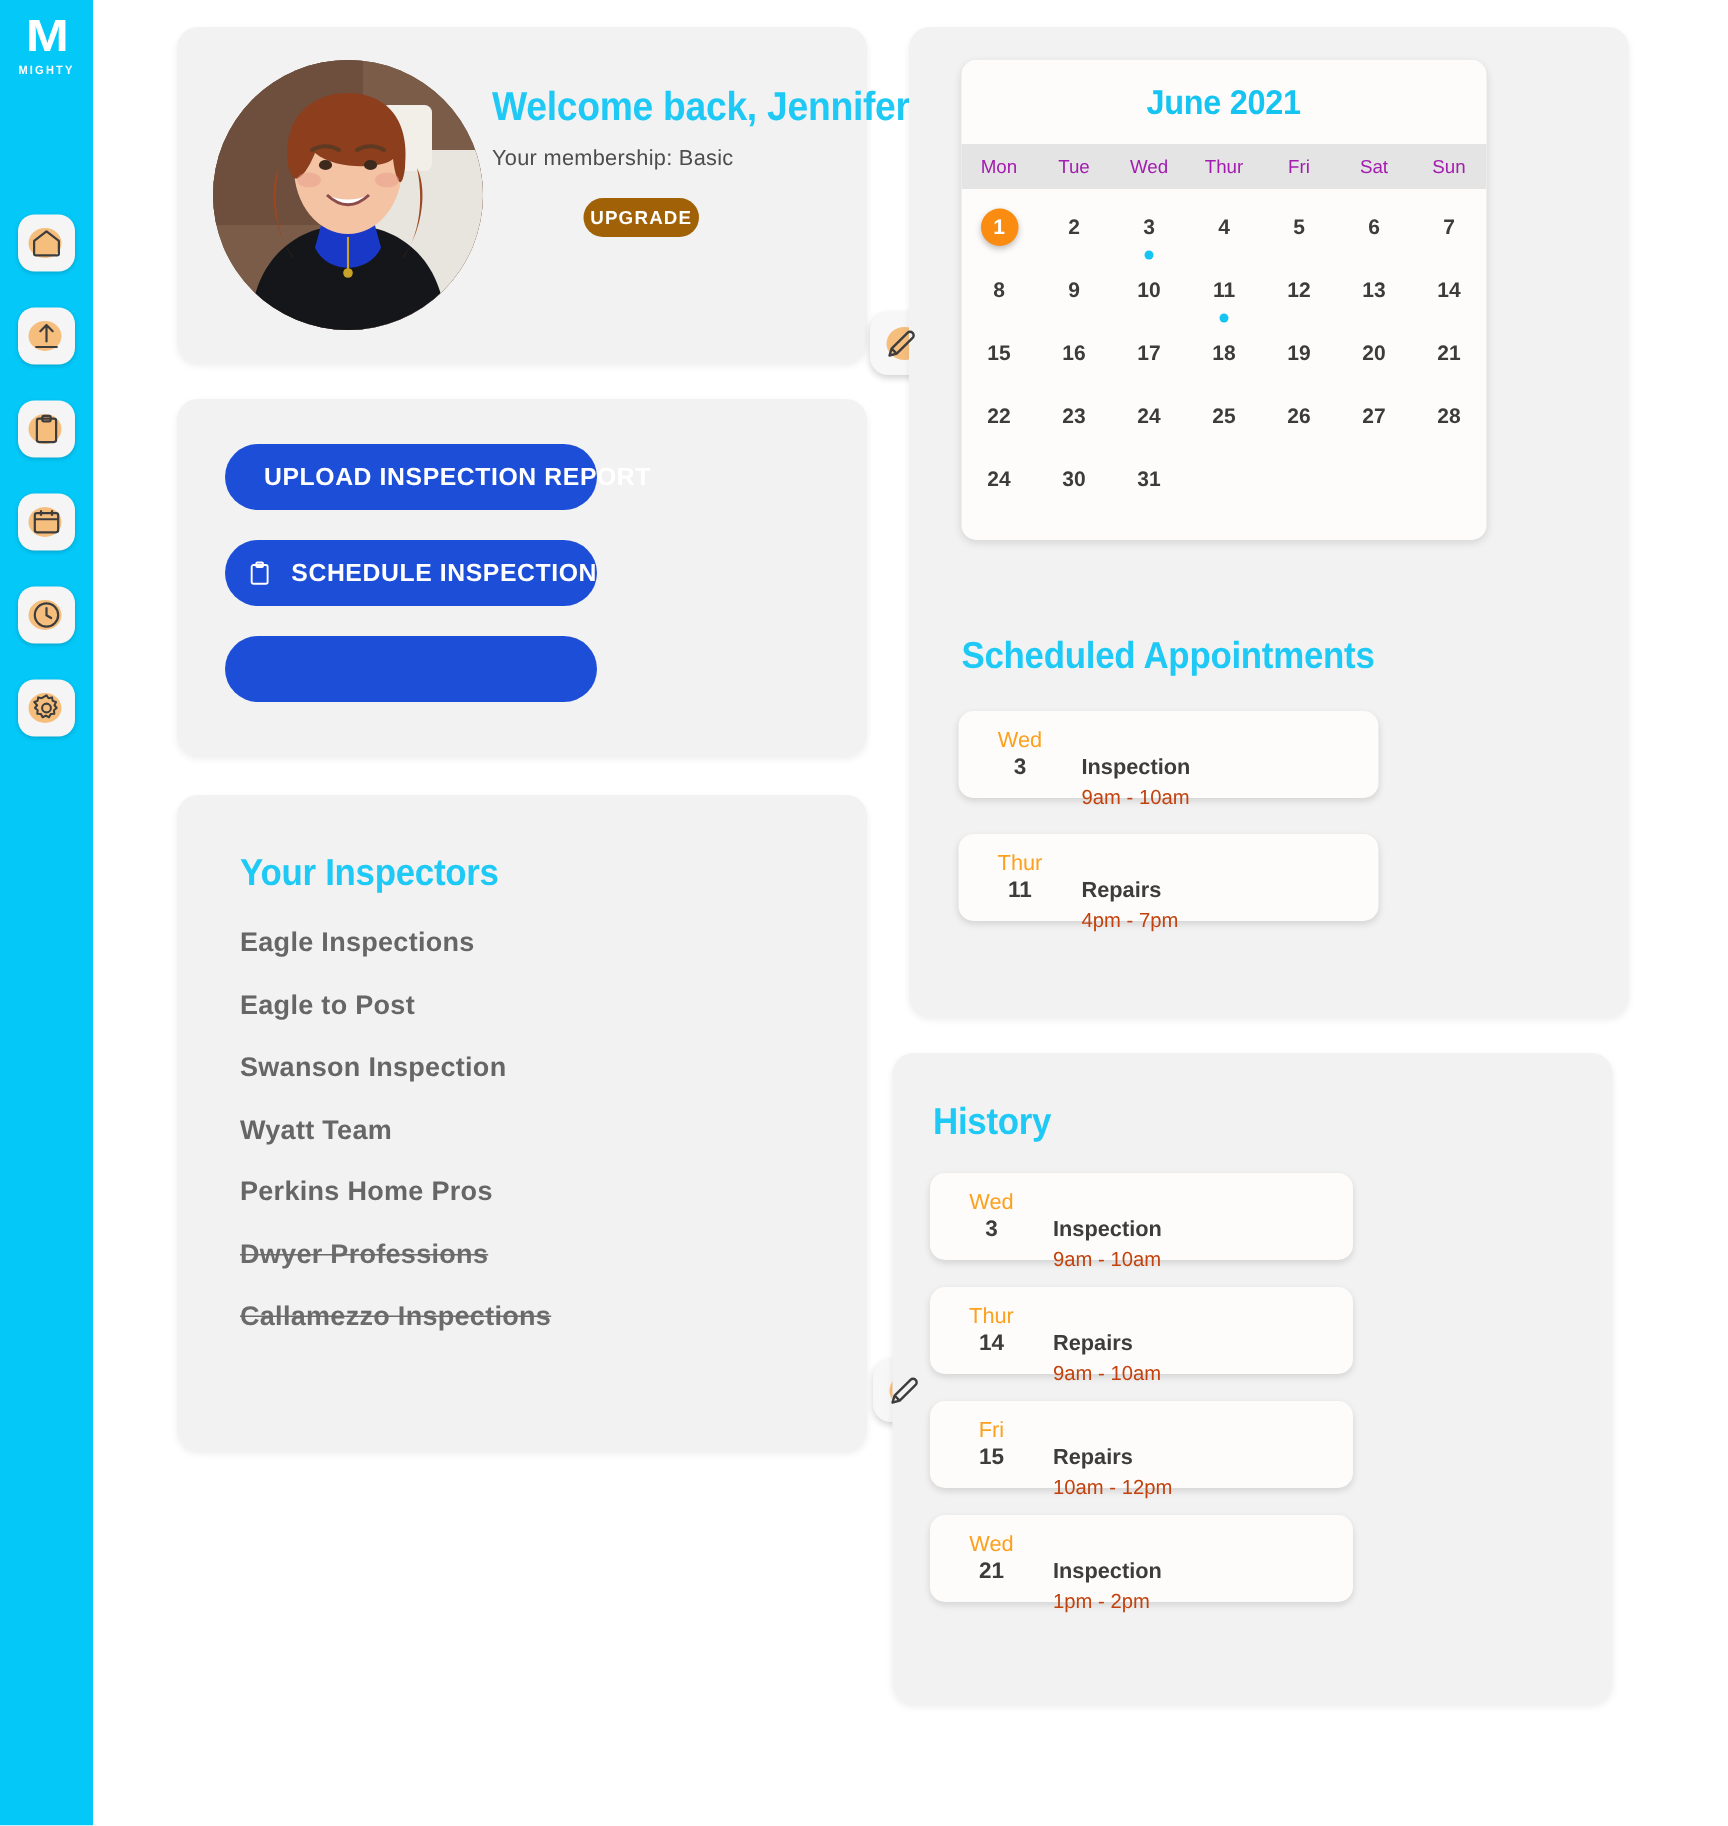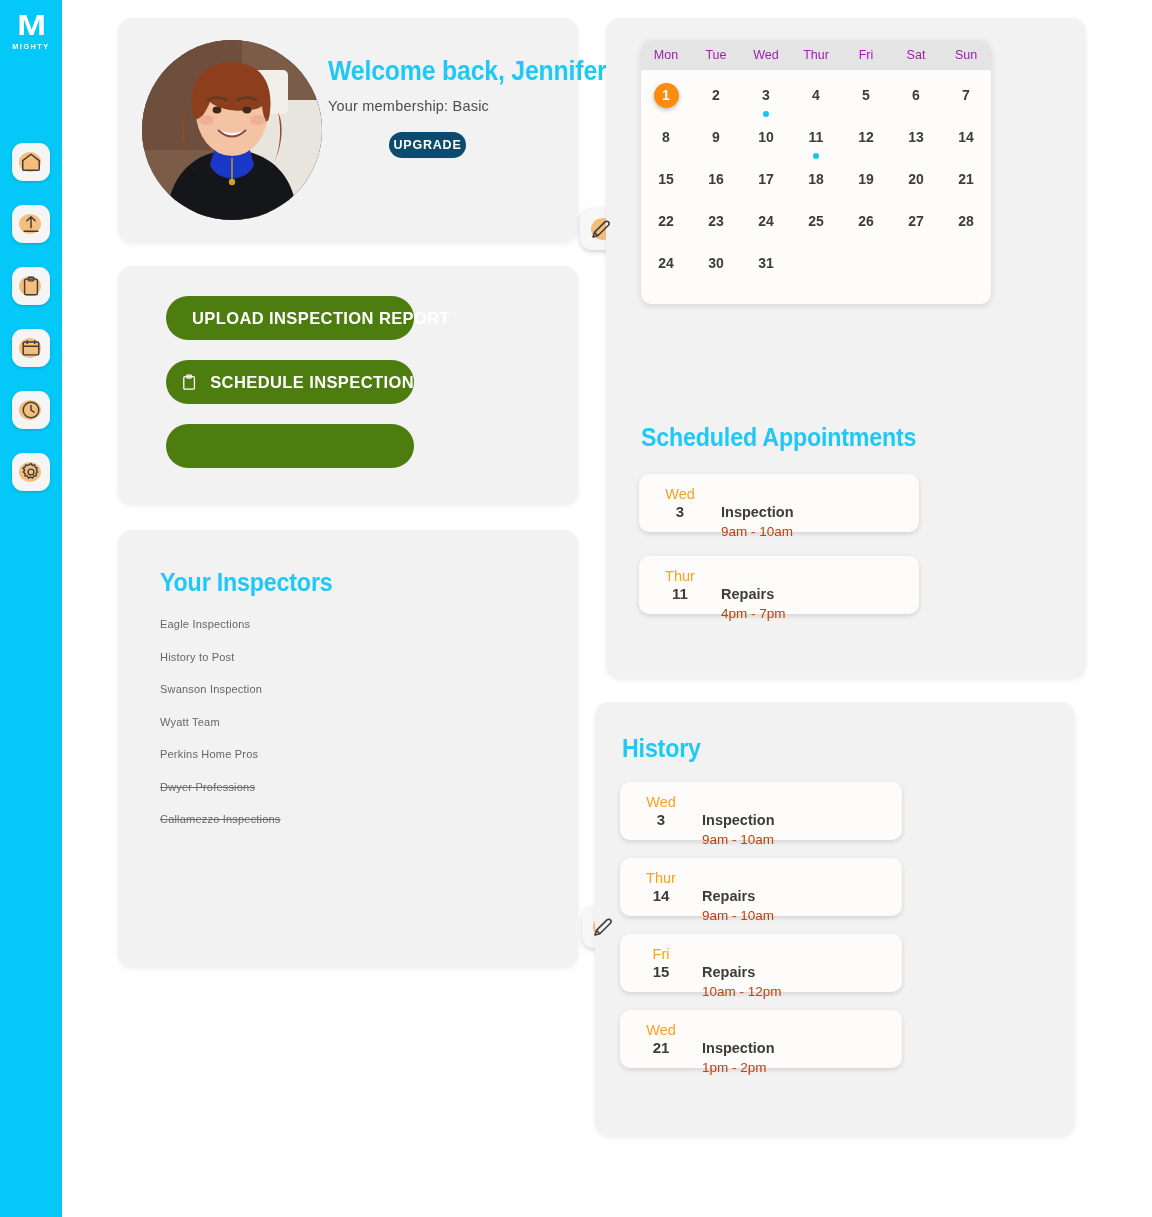--- a/index.html
+++ b/index.html
@@ -71,40 +71,40 @@
     letter-spacing: -0.2px; transform: scaleX(.92); transform-origin: left center;
     white-space: nowrap;
   }
   .membership {
     position: absolute; left: 210px; top: 80px;
     font-size: 14.5px; color: #4d4d4d; letter-spacing: .2px;
   }
   .upgrade-btn {
     position: absolute; left: 271px; top: 114px;
     width: 77px; height: 26px; border-radius: 13px;
-    background: #0c4a6e; border: none; color: #fff;
+    background: #a16207; border: none; color: #fff;
     font-family: "Liberation Sans Narrow", "Liberation Sans", sans-serif;
     font-weight: bold; font-size: 12.5px; letter-spacing: .8px;
     cursor: pointer; display: flex; align-items: center; justify-content: center;
   }
   .fab {
     position: absolute; width: 42px; height: 42px; border-radius: 12px;
     background: #F7F7F7; box-shadow: 0 2px 5px rgba(0,0,0,.18);
     display: flex; align-items: center; justify-content: center;
     cursor: pointer;
   }
   .fab .blob { position: absolute; width: 24px; height: 22px; background: #F6BE7D; border-radius: 50%; left: 11px; top: 10px; }
   .fab svg { position: relative; z-index: 2; }
   #profile-edit-fab { left: 462px; top: 190px; }
 
   
   #actions-card { left: 56px; top: 266px; width: 460px; height: 238px; }
   .big-btn {
-    position: absolute; left: 48px; width: 248px; height: 44px;
-    border-radius: 22px; background: #4d7c0f; border: none;
+    position: absolute; left: 32px; width: 248px; height: 44px;
+    border-radius: 22px; background: #1d4ed8; border: none;
     display: flex; align-items: center; cursor: pointer;
     color: #fff; padding-left: 14px;
   }
   .big-btn .lbl {
     font-family: "Liberation Sans Narrow", "Liberation Sans", sans-serif;
     font-weight: bold; font-size: 16.5px; letter-spacing: .4px;
     margin-left: 12px; white-space: nowrap;
   }
   #btn-upload { top: 30px; }
   #btn-schedule { top: 94px; }
@@ -113,22 +113,22 @@
   
   #inspectors-card { left: 56px; top: 530px; width: 460px; height: 437px; }
   .section-title {
     font-family: "Liberation Sans Narrow", "Liberation Sans", sans-serif;
     font-weight: bold; font-size: 25px; color: #1EC9F5;
     letter-spacing: -0.2px; transform: scaleX(.93); transform-origin: left center;
   }
   #inspectors-title { position: absolute; left: 42px; top: 38px; }
   .inspector-list { position: absolute; left: 42px; top: 88px; width: 380px; }
   .inspector-item {
-    font-size: 11px; color: #666666; letter-spacing: .2px;
-    margin-bottom: 20.5px; cursor: pointer; width: max-content;
+    font-size: 18px; color: #666666; letter-spacing: .2px;
+    margin-bottom: 20.5px; cursor: pointer; width: max-content; font-weight: bold;
   }
   .inspector-item.struck { text-decoration: line-through; color: #6b6b6b; }
   #inspectors-edit-fab { left: 464px; top: 376px; }
 
   
   #calendar-card {
     position: absolute; left: 544px; top: 18px; width: 480px; height: 660px;
     background: #F2F2F2; border-radius: 14px; box-shadow: 0 2px 5px rgba(0,0,0,.07);
   }
   .calendar {
@@ -293,38 +293,41 @@
       </button>
       <button class="big-btn" id="btn-empty">
         <span class="lbl"></span>
       </button>
     </section>
 
     <section class="card" id="inspectors-card">
       <h2 class="section-title" id="inspectors-title">Your Inspectors</h2>
       <div class="inspector-list">
         <div class="inspector-item">Eagle Inspections</div>
-        <div class="inspector-item">History to Post</div>
+        <div class="inspector-item">Eagle to Post</div>
         <div class="inspector-item">Swanson Inspection</div>
         <div class="inspector-item">Wyatt Team</div>
         <div class="inspector-item">Perkins Home Pros</div>
         <div class="inspector-item struck">Dwyer Professions</div>
         <div class="inspector-item struck">Callamezzo Inspections</div>
       </div>
       <div class="fab" id="inspectors-edit-fab">
         <span class="blob"></span>
         <svg width="24" height="24" viewBox="0 0 24 24" fill="none" stroke="#3d3d3d" stroke-width="1.6" stroke-linejoin="round">
             <path d="M4 20l1.4-4.6L16 4.9a2.4 2.4 0 0 1 3.4 3.4L8.8 18.8z"></path>
             <path d="M5.4 15.4l3.4 3.4"></path>
           </svg>
       </div>
     </section>
 
     <section id="calendar-card">
       <div class="calendar">
+        <div class="cal-head">
+          <span class="cal-month">June 2021</span>
+        </div>
         <div class="cal-dow">
           <div>Mon</div>
           <div>Tue</div>
           <div>Wed</div>
           <div>Thur</div>
           <div>Fri</div>
           <div>Sat</div>
           <div>Sun</div>
         </div>
         <div class="cal-grid" id="cal-grid">

